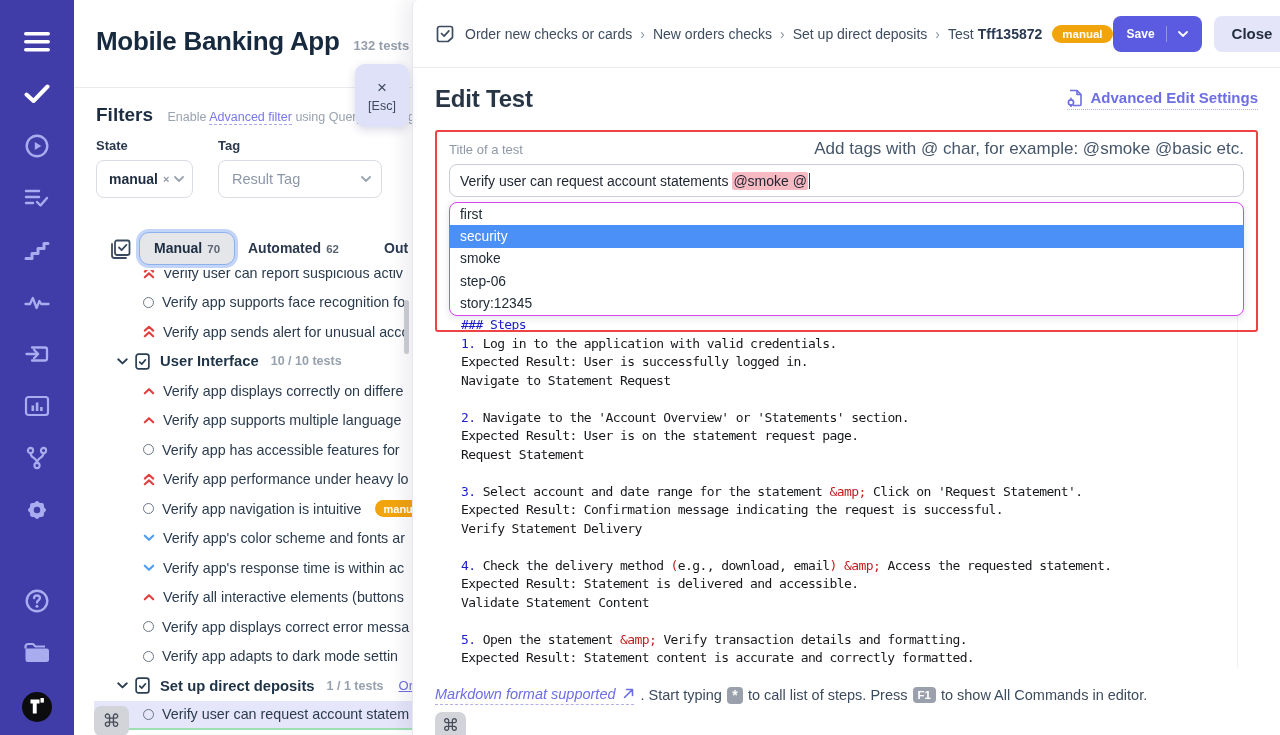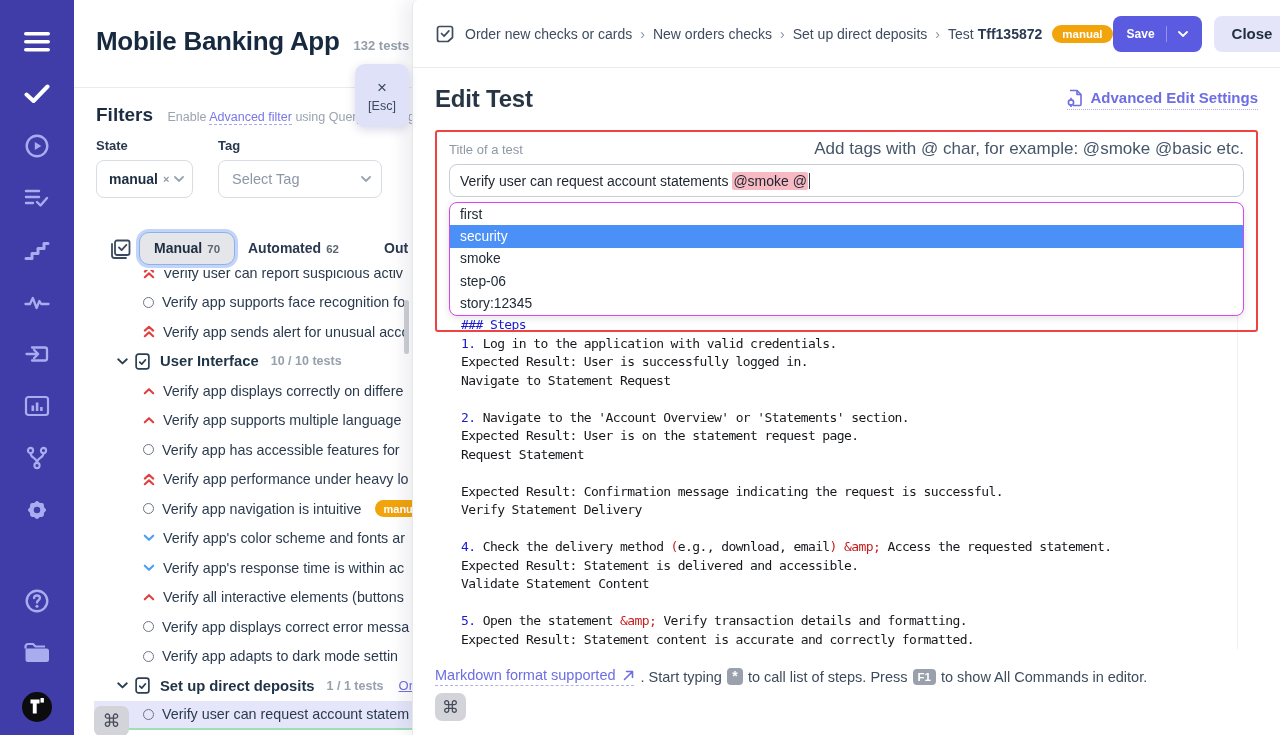--- a/index.html
+++ b/index.html
@@ -90,21 +90,21 @@
   .dropdown { margin:5px 12px 0; border:1px solid #d946ef; border-radius:8px; background:#fff; overflow:hidden; box-shadow:0 2px 7px rgba(30,40,60,.13); }
   .dd-item { height:22.4px; display:flex; align-items:center; padding:0 10px; font-size:13.8px; color:#212b36; cursor:pointer; white-space:nowrap; }
   .dd-item.active { background:#4a90f7; color:#fff; }
 
   .editor { position:relative; z-index:1; margin:-16px 20px 0 0; padding-left:26px; border-right:1px solid #edf0f4; cursor:text; }
   .line { font-family:"DejaVu Sans Mono", monospace; font-size:13px; letter-spacing:-0.6px; line-height:18.5px; min-height:18.5px; white-space:pre; color:#16181c; }
   .c-b { color:#1b1bd1; }
   .c-r { color:#c41d1d; }
 
   .editor-foot { margin-top:18px; display:flex; align-items:center; gap:5px; font-size:14.5px; color:#3c4b5d; white-space:nowrap; }
-  .md-link { display:flex; align-items:center; gap:7px; color:#6d6de4; border-bottom:1px dashed #b0b0ec; padding-bottom:2px; margin-right:2px; cursor:pointer; }
+  .md-link { display:flex; align-items:center; gap:7px; color:#6d6de4; border-bottom:1px dashed #b0b0ec; padding-bottom:2px; margin-right:2px; cursor:pointer;font-style:italic; }
   .key-badge { background:#9aa1ac; color:#fff; border-radius:4px; font-size:11.5px; font-weight:700; padding:2px 5px; min-width:16px; text-align:center; }
   .key-star { font-size:14px; line-height:11px; padding:3px 4px 0; height:17px; }
   .cmd-right { position:relative; margin:7px 0 0 0; width:31px; height:28px; font-size:17px; }
 </style>
 </head>
 <body>
 
 <div class="app">
 
   <nav class="sidebar">
@@ -225,21 +225,21 @@
             <span class="val">manual</span>
             <span class="sel-x">×</span>
             <svg class="caret" width="10" height="6" viewBox="0 0 10 6">
                 <path d="M1 1l4 4 4-4" fill="none" stroke="#9aa3b0" stroke-width="1.8" stroke-linecap="round"></path>
               </svg>
           </div>
         </div>
         <div>
           <div class="f-label">Tag</div>
           <div class="select sel-tag">
-            <span class="ph">Select Tag</span>
+            <span class="ph">Result Tag</span>
             <svg class="caret" width="10" height="6" viewBox="0 0 10 6">
                 <path d="M1 1l4 4 4-4" fill="none" stroke="#9aa3b0" stroke-width="1.8" stroke-linecap="round"></path>
               </svg>
           </div>
         </div>
       </div>
     </div>
 
     <div class="lp-tabs">
       <svg class="tab-selall" width="22" height="22" viewBox="0 0 22 22">
@@ -446,20 +446,21 @@
       <div class="editor">
           <div class="line"><span class="c-b">### Steps</span></div>
           <div class="line"><span class="c-b">1.</span><span> Log in to the application with valid credentials.</span></div>
           <div class="line"><span>Expected Result: User is successfully logged in.</span></div>
           <div class="line"><span>Navigate to Statement Request</span></div>
           <div class="line">&nbsp;</div>
           <div class="line"><span class="c-b">2.</span><span> Navigate to the 'Account Overview' or 'Statements' section.</span></div>
           <div class="line"><span>Expected Result: User is on the statement request page.</span></div>
           <div class="line"><span>Request Statement</span></div>
           <div class="line">&nbsp;</div>
+          <div class="line"><span class="c-b">3.</span><span> Select account and date range for the statement </span><span class="c-r">&amp;amp;</span><span> Click on 'Request Statement'.</span></div>
           <div class="line"><span>Expected Result: Confirmation message indicating the request is successful.</span></div>
           <div class="line"><span>Verify Statement Delivery</span></div>
           <div class="line">&nbsp;</div>
           <div class="line"><span class="c-b">4.</span><span> Check the delivery method </span><span class="c-r">(</span><span>e.g., download, email</span><span class="c-r">)</span><span> </span><span class="c-r">&amp;amp;</span><span> Access the requested statement.</span></div>
           <div class="line"><span>Expected Result: Statement is delivered and accessible.</span></div>
           <div class="line"><span>Validate Statement Content</span></div>
           <div class="line">&nbsp;</div>
           <div class="line"><span class="c-b">5.</span><span> Open the statement </span><span class="c-r">&amp;amp;</span><span> Verify transaction details and formatting.</span></div>
           <div class="line"><span>Expected Result: Statement content is accurate and correctly formatted.</span></div>
         </div>

